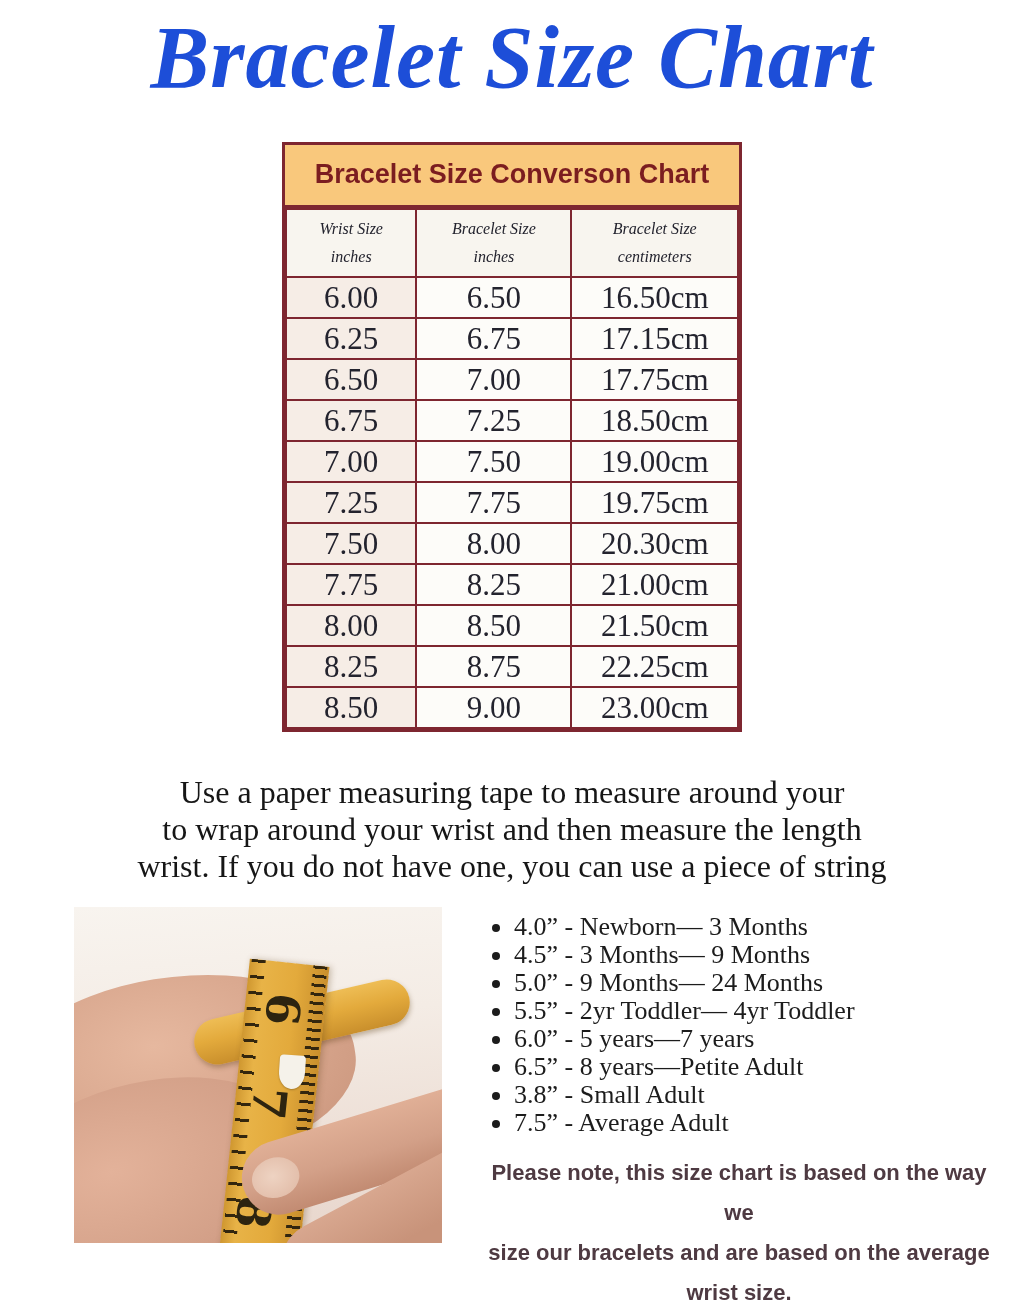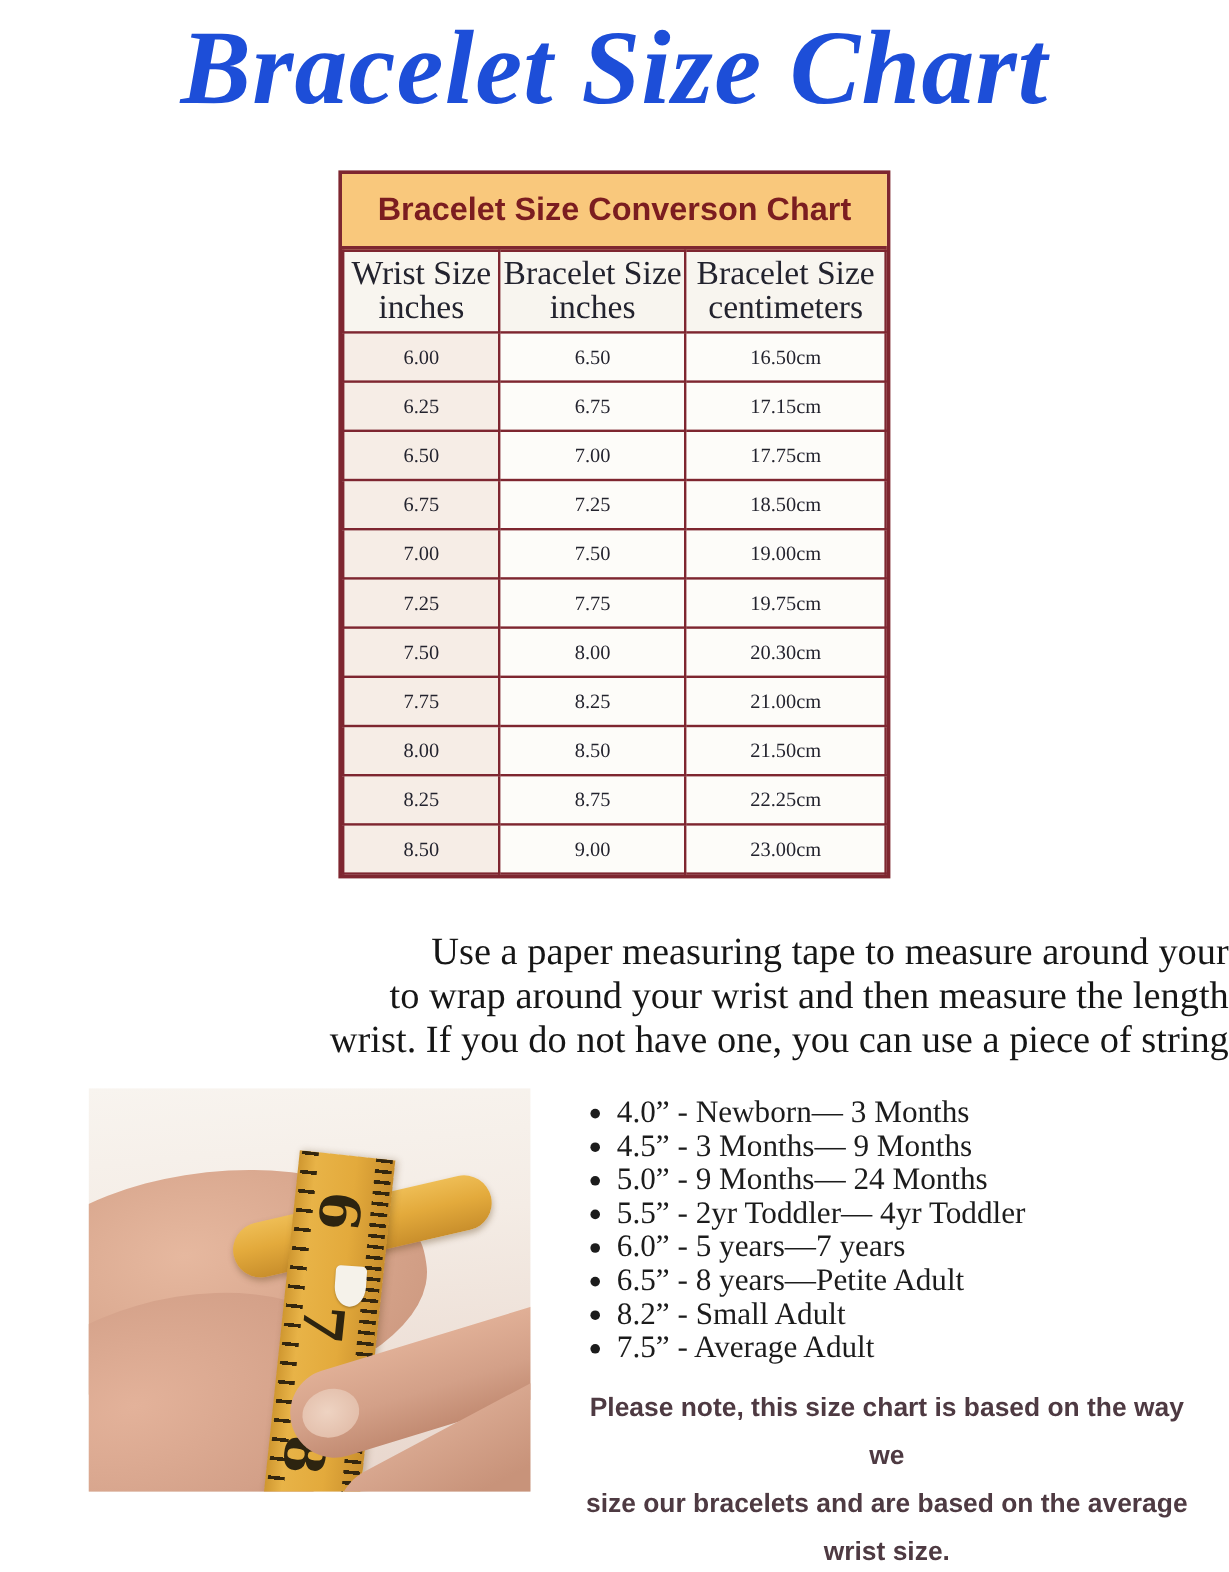--- a/index.html
+++ b/index.html
@@ -40,33 +40,34 @@
   table.size-table th, table.size-table td {
     border:2px solid #7e2630;
     text-align:center;
     vertical-align:middle;
     font-family:"Liberation Serif", serif;
     color:#23232e;
   }
   table.size-table th {
     background:#f8f5ef;
     font-weight:normal;
-    font-size:28px;
+    font-size:16px;
     line-height:28px;
     height:68px;
     padding:4px 0;
-  }
-  table.size-table td { font-size:17px; height:41px; background:#fdfcf9; }
+    font-style:italic;
+  }
+  table.size-table td { font-size:31px; height:41px; background:#fdfcf9; }
   table.size-table td.col-wrist { background:#f6ede6; }
   .cw1 { width:131px; } .cw2 { width:156px; } .cw3 { width:167px; }
 
   
   .instructions {
     margin-top:42px;
-    text-align:right;
+    text-align:center;
     font-size:32px;
     line-height:37px;
     color:#161616;
   }
 
   
   .bottom { display:flex; margin-top:22px; padding-left:74px; }
 
   
   .photo {
@@ -257,21 +258,21 @@
   </div>
 
   <div class="right-col">
     <ul class="size-list">
       <li>4.0” - Newborn— 3 Months</li>
       <li>4.5” - 3 Months— 9 Months</li>
       <li>5.0” - 9 Months— 24 Months</li>
       <li>5.5” - 2yr Toddler— 4yr Toddler</li>
       <li>6.0” - 5 years—7 years</li>
       <li>6.5” - 8 years—Petite Adult</li>
-      <li>8.2” - Small Adult</li>
+      <li>3.8” - Small Adult</li>
       <li>7.5” - Average Adult</li>
     </ul>
     <div class="note">
       <div>Please note, this size chart is based on the way we</div>
       <div>size our bracelets and are based on the average</div>
       <div>wrist size.</div>
     </div>
   </div>
 
 </div>

